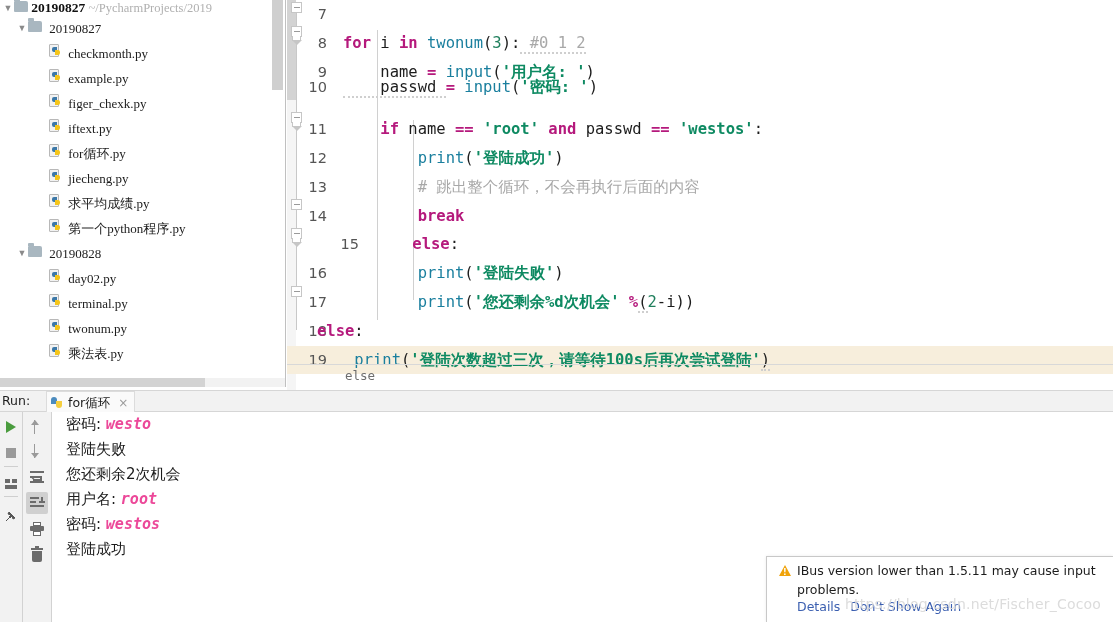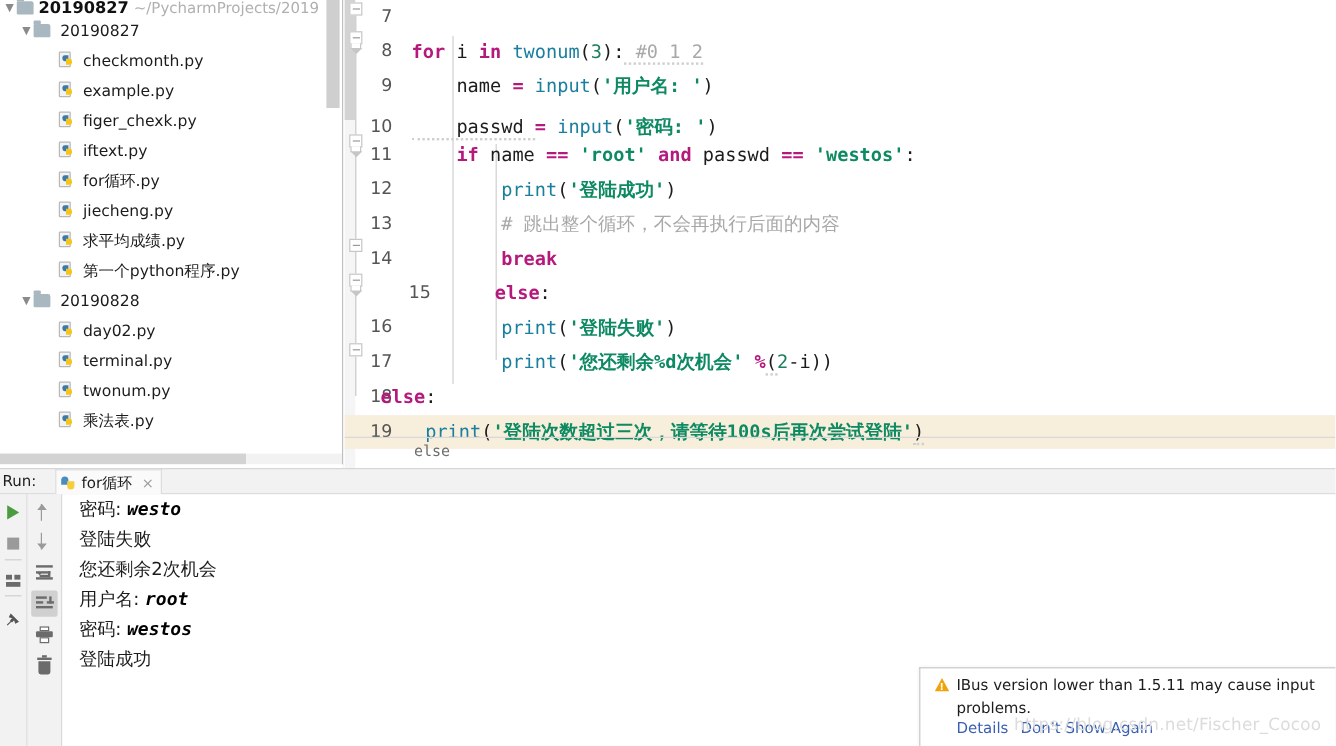--- a/index.html
+++ b/index.html
@@ -7,21 +7,21 @@
     width: 1113px; height: 622px;
     background: #ffffff;
     font-family: "DejaVu Sans", "Liberation Sans", sans-serif;
     overflow: hidden;
   }
   #app { position: relative; width: 1113px; height: 622px; background: #fff; }
 
   
   #project-pane {
     position: absolute; left: 0; top: 0; width: 286px; height: 390px;
-    background: #ffffff; overflow: hidden;
+    background: #ffffff; overflow: hidden; font-family: Liberation Serif, serif;
   }
   .tree-row {
     position: relative; height: 25px; line-height: 25px;
     white-space: nowrap; font-size: 13px; color: #1c1c1c;
   }
   .tree-row.root { height: 14px; line-height: 14px; }
   .arrow {
     display: inline-block; width: 12px; text-align: center;
     color: #8a8a8a; font-size: 9px; vertical-align: middle;
   }
@@ -196,21 +196,21 @@
   .ic-trash i{position:absolute;background:#6b6b6b;}
 
   #console {
     position:absolute; left:52px; top:22px; right:0; bottom:0; background:#ffffff;
     overflow:hidden;
   }
   .con-line {
     height:25px; line-height:25px; font-size:15px; color:#1c1c1c; white-space:pre;
     padding-left:14px; font-family:"DejaVu Sans","Liberation Sans",sans-serif;
   }
-  .con-in { color:#000000; font-style:italic; font-weight:bold;
+  .con-in { color:#ec4899; font-style:italic; font-weight:bold;
             font-family:"DejaVu Sans Mono","Liberation Mono",monospace; }
 
   
   #notif {
     position:absolute; left:766px; top:556px; width:347px; height:66px;
     background:#ffffff; border:1px solid #c8c8c8; border-right:none; border-bottom:none;
     box-shadow: 0 0 3px rgba(0,0,0,0.08);
   }
   #notif-warn{
     position:absolute; left:12px; top:8px; width:0;height:0;
@@ -349,21 +349,21 @@
     <div class="code-line" style="top:28.8px; position:absolute; width:100%;">
       <span class="gutter-num">8</span>
       <span class="code-text"><span class="kw">for</span><span class="plain"> i </span><span class="kw">in</span><span class="fn"> twonum</span><span class="plain">(</span><span class="num">3</span><span class="plain">)</span><span class="plain">:</span><span class="cmt squig"> #0 1 2</span></span>
     </div>
 
     <div class="code-line" style="top:57.6px; position:absolute; width:100%;">
       <span class="gutter-num">9</span>
       <span class="code-text"><span class="plain">    name </span><span class="kw">=</span><span class="fn"> input</span><span class="plain">(</span><span class="str">'用户名: '</span><span class="plain">)</span></span>
     </div>
 
-    <div class="code-line" style="top:92px; position:absolute; width:100%;padding-left:48px;">
+    <div class="code-line" style="top:73px; position:absolute; width:100%;padding-left:48px;">
       <span class="gutter-num">10</span>
       <span class="code-text"><span class="plain squig">    passwd </span><span class="kw">=</span><span class="fn"> input</span><span class="plain">(</span><span class="str">'密码: '</span><span class="plain">)</span></span>
     </div>
 
     <div class="code-line" style="top:115.2px; position:absolute; width:100%;">
       <span class="gutter-num">11</span>
       <span class="code-text"><span class="kw">    if</span><span class="plain"> name </span><span class="kw">==</span><span class="str"> 'root' </span><span class="kw">and</span><span class="plain"> passwd </span><span class="kw">==</span><span class="str"> 'westos'</span><span class="plain">:</span></span>
     </div>
 
     <div class="code-line" style="top:144px; position:absolute; width:100%;">

